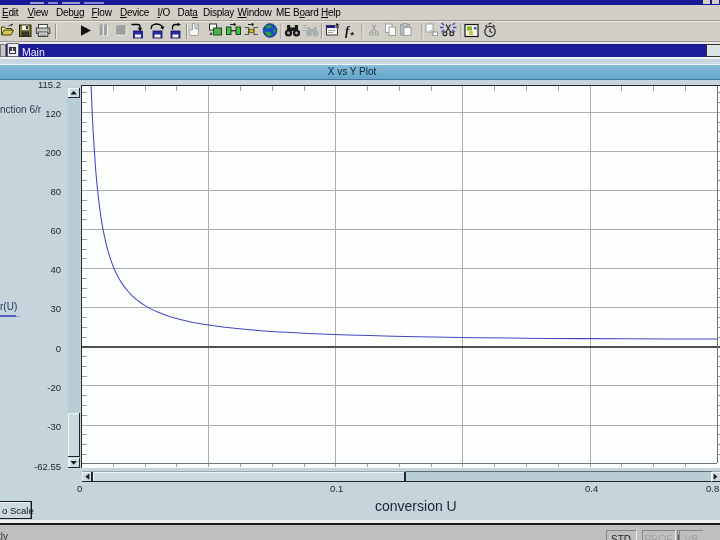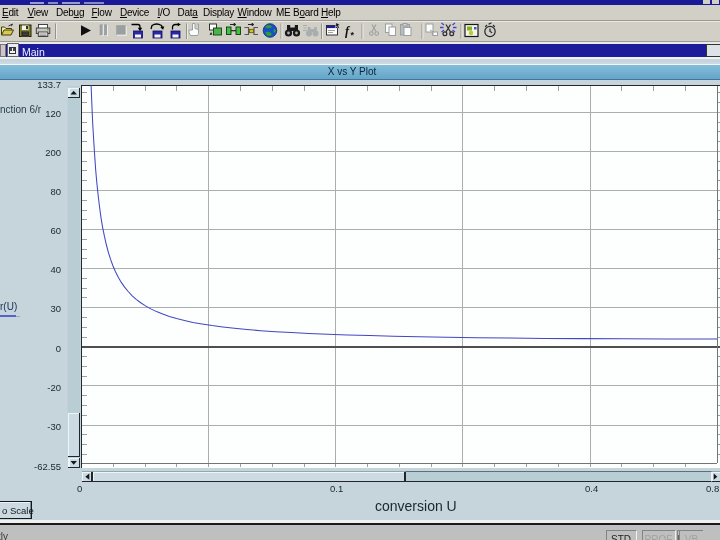--- a/index.html
+++ b/index.html
@@ -349,21 +349,21 @@
 <rect x="93" y="471.5" width="312.5" height="10.5" fill="#ccdbe2"></rect>
 <path d="M93.5 481 l0 -8.8 311 0" stroke="#eef5f9" stroke-width="1.2" fill="none" shape-rendering="crispEdges"></path>
 <path d="M93 481.4 l312.5 0 M404.9 471.5 l0 10" stroke="#20262b" stroke-width="1.2" fill="none" shape-rendering="crispEdges"></path>
 <path d="M405.5 481.4 l314.5 0" stroke="#20262b" stroke-width="1.2" fill="none" shape-rendering="crispEdges"></path>
 <rect x="711.5" y="471.5" width="8.5" height="10.5" fill="#ccdbe2"></rect>
 <path d="M712 472.2 l8 0 M712 472.2 l0 9" stroke="#eef5f9" stroke-width="1.2" fill="none" shape-rendering="crispEdges"></path>
 <path d="M711.5 481.4 l8.5 0" stroke="#20262b" stroke-width="1.2" fill="none" shape-rendering="crispEdges"></path>
 <path d="M717.3 476.7 L713.7 473.6 L713.7 479.8 Z" fill="#14181c"></path>
 </svg>
 
-<div class="yl" style="top:78.5px">133.7</div>
+<div class="yl" style="top:78.5px">115.2</div>
 <div class="yl" style="top:108.0px">120</div>
 <div class="yl" style="top:147.0px">200</div>
 <div class="yl" style="top:186.0px">80</div>
 <div class="yl" style="top:225.0px">60</div>
 <div class="yl" style="top:264.0px">40</div>
 <div class="yl" style="top:303.0px">30</div>
 <div class="yl" style="top:342.5px">0</div>
 <div class="yl" style="top:381.5px">-20</div>
 <div class="yl" style="top:420.5px">-30</div>
 <div class="yl" style="top:460.5px">-62.55</div>

